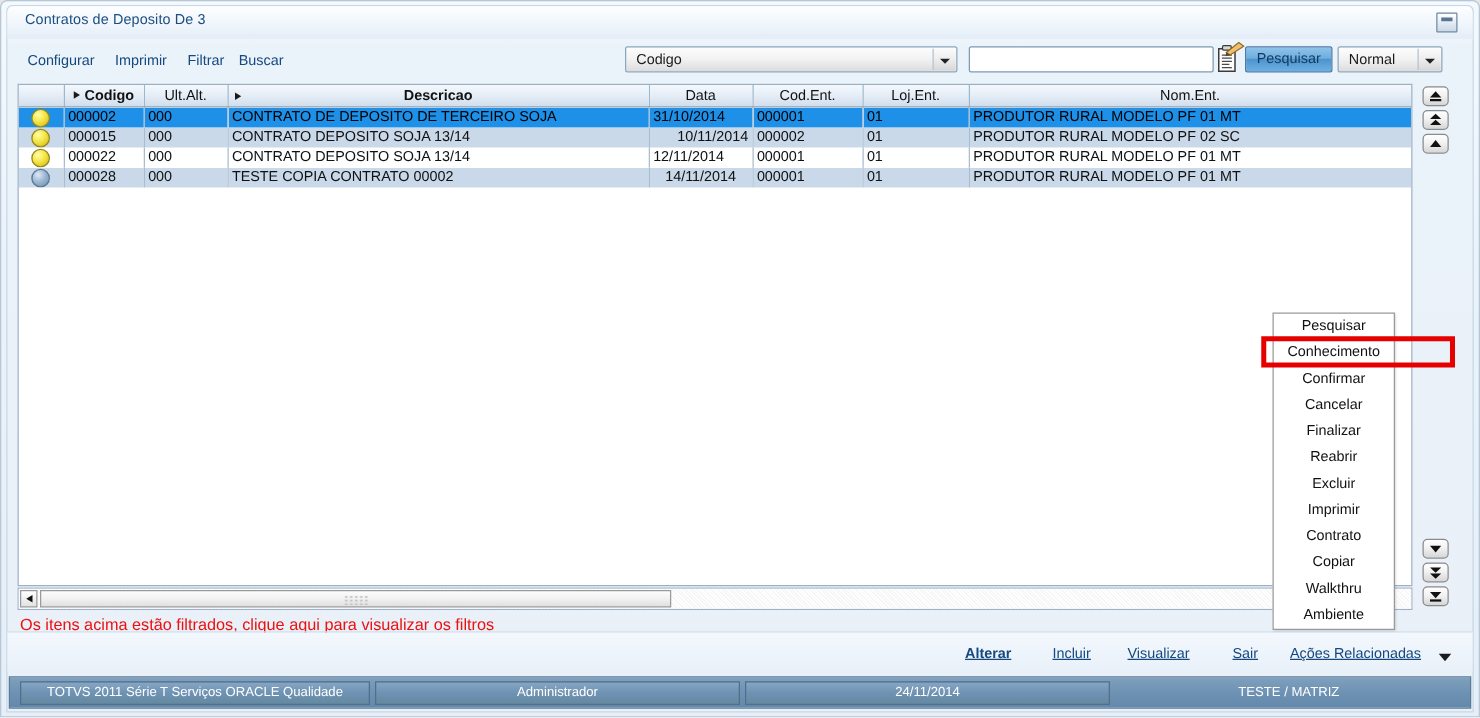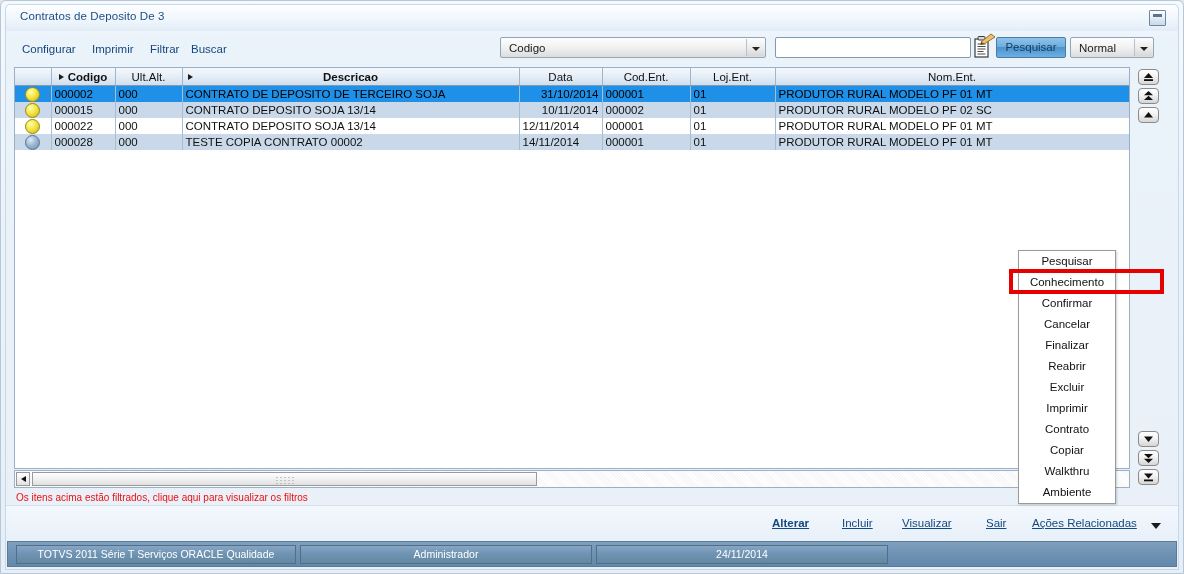--- a/index.html
+++ b/index.html
@@ -304,21 +304,21 @@
     background-image:
       radial-gradient(circle, #b9b9b9 35%, transparent 36%);
     background-size: 4px 3px;
     opacity: 0.85;
   }
 
   
   .filter-note {
     position: absolute;
     left: 16px; top: 492px;
-    font-size: 10px;
+    font-size: 13px;
     color: #ee0f0f;
     white-space: nowrap;
     cursor: pointer;
   }
 
   
   .bottombar {
     position: absolute;
     left: 6px; top: 505px;
     width: 1172px; height: 32px;
@@ -495,21 +495,21 @@
           <th class="th-plain">Loj.Ent.</th>
           <th class="th-plain">Nom.Ent.</th>
         </tr>
       </thead>
       <tbody>
         <tr class="row-sel">
           <td class="c-icon"><span class="dot dot-yellow"></span></td>
           <td>000002</td>
           <td>000</td>
           <td>CONTRATO DE DEPOSITO DE TERCEIRO SOJA</td>
-          <td style="text-align:right">31/10/2014</td>
+          <td style="text-align:left">31/10/2014</td>
           <td>000001</td>
           <td>01</td>
           <td>PRODUTOR RURAL MODELO PF 01 MT</td>
         </tr>
         <tr class="row-alt">
           <td class="c-icon"><span class="dot dot-yellow"></span></td>
           <td>000015</td>
           <td>000</td>
           <td>CONTRATO DEPOSITO SOJA 13/14</td>
           <td style="text-align:right">10/11/2014</td>
@@ -525,21 +525,21 @@
           <td style="text-align:left">12/11/2014</td>
           <td>000001</td>
           <td>01</td>
           <td>PRODUTOR RURAL MODELO PF 01 MT</td>
         </tr>
         <tr class="row-alt">
           <td class="c-icon"><span class="dot dot-blue"></span></td>
           <td>000028</td>
           <td>000</td>
           <td>TESTE COPIA CONTRATO 00002</td>
-          <td style="text-align:left">14/11/2014</td>
+          <td style="text-align:center">14/11/2014</td>
           <td>000001</td>
           <td>01</td>
           <td>PRODUTOR RURAL MODELO PF 01 MT</td>
         </tr>
       </tbody>
     </table>
   </div>
 
   <div class="navbtn" style="left:1138px; top:69px;">
     <svg width="13" height="12" viewBox="0 0 13 12">
@@ -612,15 +612,16 @@
     <div class="ctx-item">Walkthru</div>
     <div class="ctx-item">Ambiente</div>
   </div>
 
   <div class="redbox"></div>
 
   <div class="statusbar">
     <div class="sb-cell" id="sb1">TOTVS 2011 Série T Serviços ORACLE Qualidade</div>
     <div class="sb-cell" id="sb2">Administrador</div>
     <div class="sb-cell" id="sb3">24/11/2014</div>
+    <div class="sb-plain">TESTE / MATRIZ</div>
   </div>
 
 </div>
 
 </body></html>

